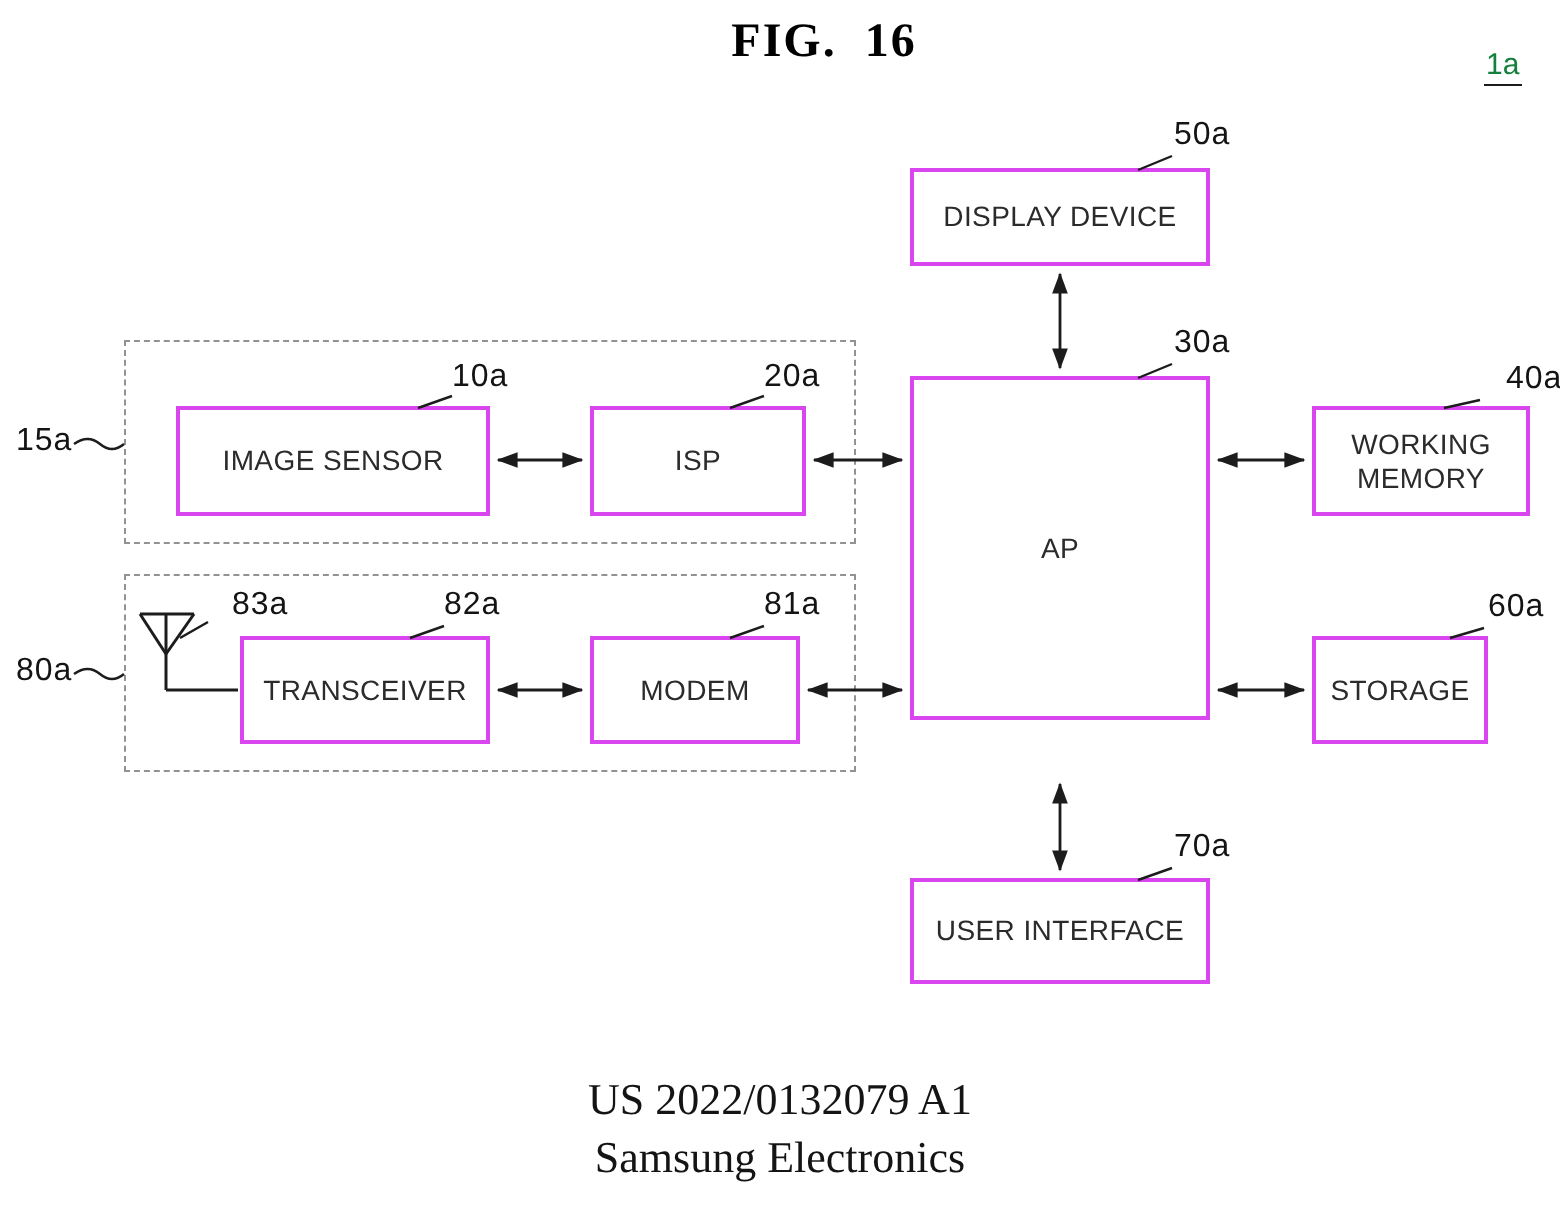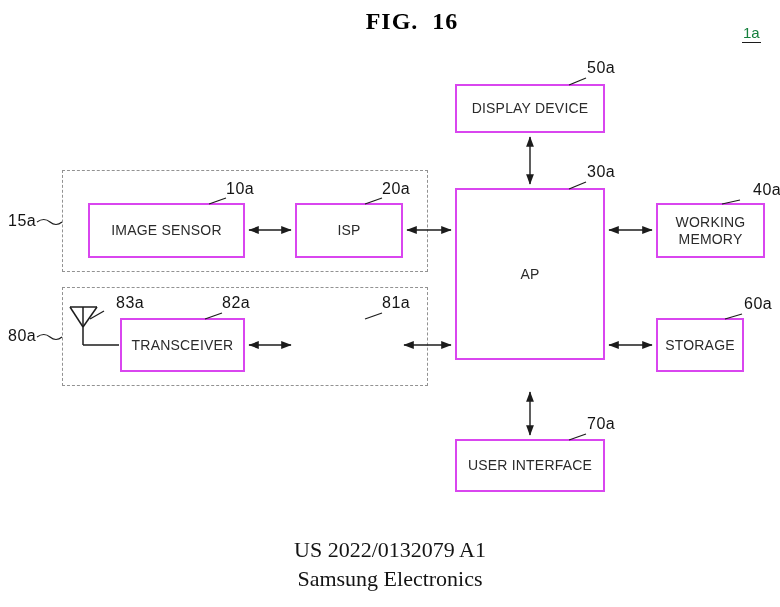--- a/index.html
+++ b/index.html
@@ -116,20 +116,23 @@
   </div>
 
   <div class="block" style="left:295px; top:203px; width:108px; height:55px;">
     <span>ISP</span>
   </div>
 
   <div class="block" style="left:120px; top:318px; width:125px; height:54px;">
     <span>TRANSCEIVER</span>
   </div>
 
+  <div class="block" style="left:295px; top:318px; width:105px; height:54px;">
+    <span>MODEM</span>
+  </div>
 
   <div class="ref" style="left:226px; top:180px;">10a</div>
   <div class="ref" style="left:382px; top:180px;">20a</div>
   <div class="ref" style="left:587px; top:59px;">50a</div>
   <div class="ref" style="left:587px; top:163px;">30a</div>
   <div class="ref" style="left:741px; top:181px;margin-left:12px;">40a</div>
   <div class="ref" style="left:744px; top:295px;">60a</div>
   <div class="ref" style="left:587px; top:415px;">70a</div>
   <div class="ref" style="left:222px; top:294px;">82a</div>
   <div class="ref" style="left:382px; top:294px;">81a</div>

